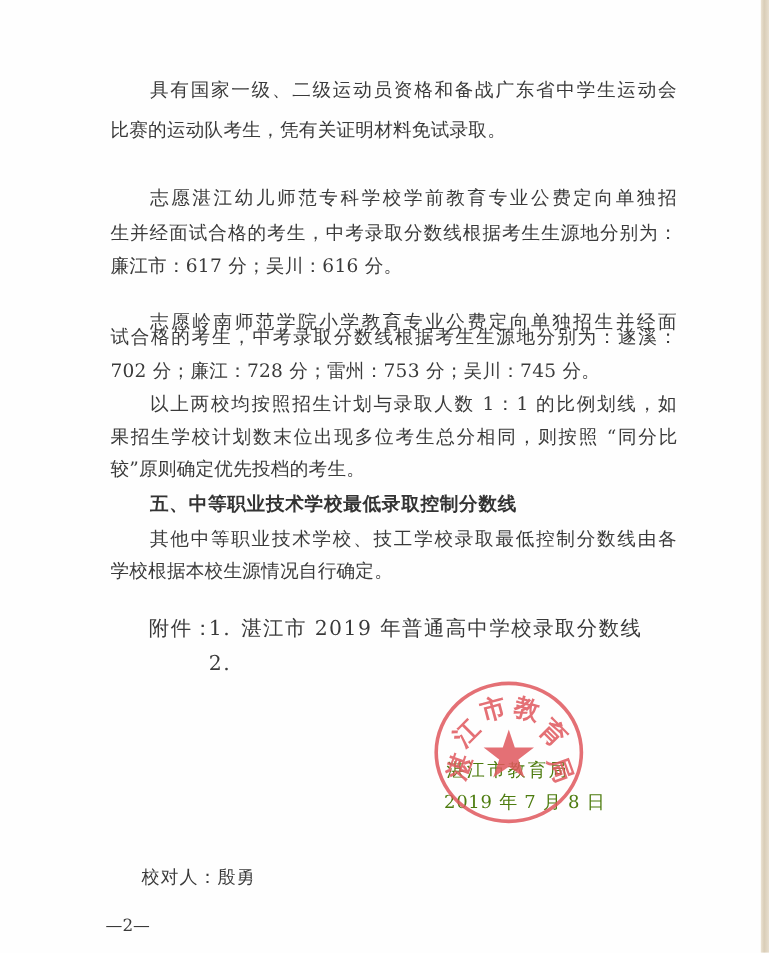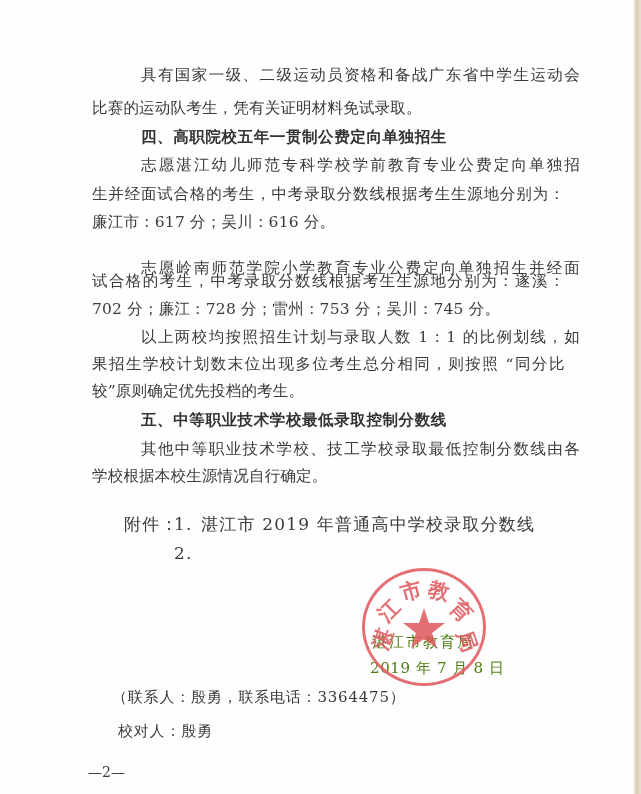--- a/index.html
+++ b/index.html
@@ -16,21 +16,21 @@
   .edge {
     position: absolute; right: 0; top: 0; width: 7px; height: 794px;
     background: linear-gradient(to right, #ece3d3, #d9cdb7 40%, #e8dfcf);
   }
   .line {
     position: absolute; left: 92px; width: 472px; height: 22px;
     font-size: 15.5px; line-height: 22px; white-space: nowrap;
     text-align: justify; text-align-last: justify;
     letter-spacing: 0.2px;
   }
-  .line.indent { left: 125px; width: 439px; margin-left: 16px; }
+  .line.indent { left: 125px; width: 439px; }
   .line.short { text-align-last: left; }
   .line.bold { font-family: "DejaVu Sans", "Liberation Sans", sans-serif; font-weight: bold; color: #333; text-align-last: left; letter-spacing: 0.6px; }
   .att { position: absolute; font-size: 17px; line-height: 22px; white-space: nowrap; letter-spacing: 1.2px; }
   .sig { position: absolute; font-size: 15px; line-height: 22px; white-space: nowrap; letter-spacing: 2px; color: #4d7c0f; z-index: 1; }
   .stamp {
     position: absolute; left: 362px; top: 568px; width: 124px; height: 118px;
     border: 3px solid #e0585e; border-radius: 50%; box-sizing: border-box;
     opacity: 0.85; z-index: 2;
   }
   .stamp .ch {
@@ -41,21 +41,20 @@
   .footer { position: absolute; font-size: 14px; line-height: 20px; white-space: nowrap; }
 </style>
 </head>
 <body>
 
 <div class="page">
 
   <div class="line indent" style="top:64px">具有国家一级、二级运动员资格和备战广东省中学生运动会</div>
   <div class="line short" style="top:97px">比赛的运动队考生，凭有关证明材料免试录取。</div>
 
-  <div class="line indent bold" style="top:126px">四、高职院校五年一贯制公费定向单独招生</div>
 
   <div class="line indent" style="top:154px">志愿湛江幼儿师范专科学校学前教育专业公费定向单独招</div>
   <div class="line" style="top:183px; letter-spacing:-0.4px">生并经面试合格的考生，中考录取分数线根据考生生源地分别为：</div>
   <div class="line short" style="top:211px">廉江市：617 分；吴川：616 分。</div>
 
   <div class="line indent" style="top:257px">志愿岭南师范学院小学教育专业公费定向单独招生并经面</div>
   <div class="line" style="top:270px; letter-spacing:-0.4px">试合格的考生，中考录取分数线根据考生生源地分别为：遂溪：</div>
   <div class="line short" style="top:298px">702 分；廉江：728 分；雷州：753 分；吴川：745 分。</div>
 
   <div class="line indent" style="top:326px">以上两校均按照招生计划与录取人数 1：1 的比例划线，如</div>
@@ -80,18 +79,17 @@
     <span class="ch" style="left:84px; top:28px; transform:rotate(45deg)">育</span>
     <span class="ch" style="left:90px; top:58px; transform:rotate(70deg)">局</span>
     <svg width="44" height="42" viewBox="0 0 44 42">
       <polygon points="22,1 27,16 43,16 30,26 35,41 22,32 9,41 14,26 1,16 17,16" fill="#e0585e"></polygon>
     </svg>
   </div>
 
   <div class="sig" style="left:372px; top:631px">湛江市教育局</div>
   <div class="sig" style="left:370px; top:657px; letter-spacing:0.6px">2019 年 7 月 8 日</div>
 
-  <div class="att" style="left:112px; top:686px; letter-spacing:0.8px; font-size:15px">（联系人：殷勇，联系电话：3364475）</div>
   <div class="att" style="left:118px; top:720px; letter-spacing:0.8px; font-size:15px">校对人：殷勇</div>
 
   <div class="footer" style="left:88px; top:762px">—2—</div>
 </div>
 <div class="edge"></div>
 
 </body></html>

